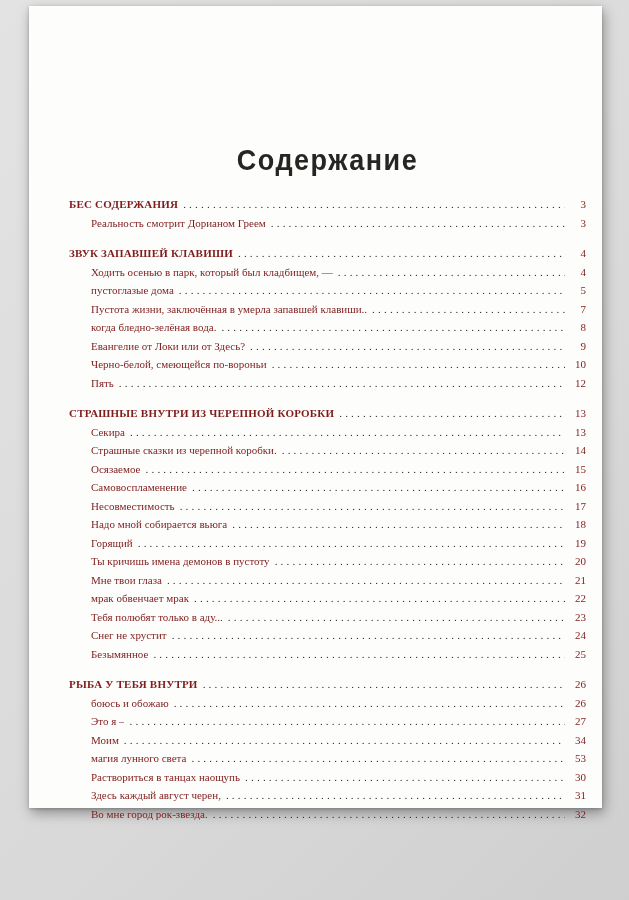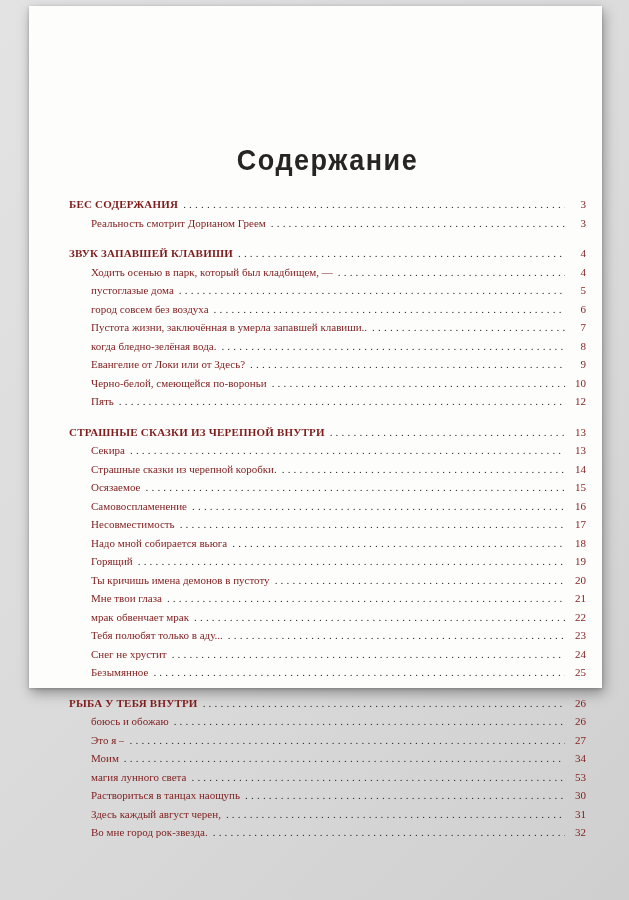--- a/index.html
+++ b/index.html
@@ -14,21 +14,21 @@
   .photo-frame {
     position: relative;
     width: 629px;
     height: 900px;
   }
   .book-page {
     position: absolute;
     left: 29px;
     top: 6px;
     width: 573px;
-    height: 682px;
+    height: 802px;
     background: #fdfdfc;
     box-shadow: 2px 5px 12px rgba(0,0,0,0.35), 0 1px 3px rgba(0,0,0,0.2);
   }
   .page-inner {
     padding: 0 16px 0 40px;
   }
   .page-title {
     margin: 0;
     padding-top: 122px;
     padding-bottom: 36px;
@@ -112,25 +112,20 @@
               <span class="label">Ходить осенью в парк, который был кладбищем, —</span>
               <span class="dots"></span>
               <span class="pagenum">4</span>
             </div>
             <div class="row entry">
               <span class="label">пустоглазые дома</span>
               <span class="dots"></span>
               <span class="pagenum">5</span>
             </div>
             <div class="row entry">
-              <span class="label">город совсем без воздуха</span>
-              <span class="dots"></span>
-              <span class="pagenum">6</span>
-            </div>
-            <div class="row entry">
               <span class="label">Пустота жизни, заключённая в умерла запавшей клавиши..</span>
               <span class="dots"></span>
               <span class="pagenum">7</span>
             </div>
             <div class="row entry">
               <span class="label">когда бледно-зелёная вода.</span>
               <span class="dots"></span>
               <span class="pagenum">8</span>
             </div>
             <div class="row entry">
@@ -144,21 +139,21 @@
               <span class="pagenum">10</span>
             </div>
             <div class="row entry">
               <span class="label">Пять</span>
               <span class="dots"></span>
               <span class="pagenum">12</span>
             </div>
           </div>
           <div class="section">
             <div class="row heading">
-              <span class="label">СТРАШНЫЕ СКАЗКИ ИЗ ЧЕРЕПНОЙ ВНУТРИ</span>
+              <span class="label">СТРАШНЫЕ ВНУТРИ ИЗ ЧЕРЕПНОЙ КОРОБКИ</span>
               <span class="dots"></span>
               <span class="pagenum">13</span>
             </div>
             <div class="row entry">
               <span class="label">Секира</span>
               <span class="dots"></span>
               <span class="pagenum">13</span>
             </div>
             <div class="row entry">
               <span class="label">Страшные сказки из черепной коробки.</span>

